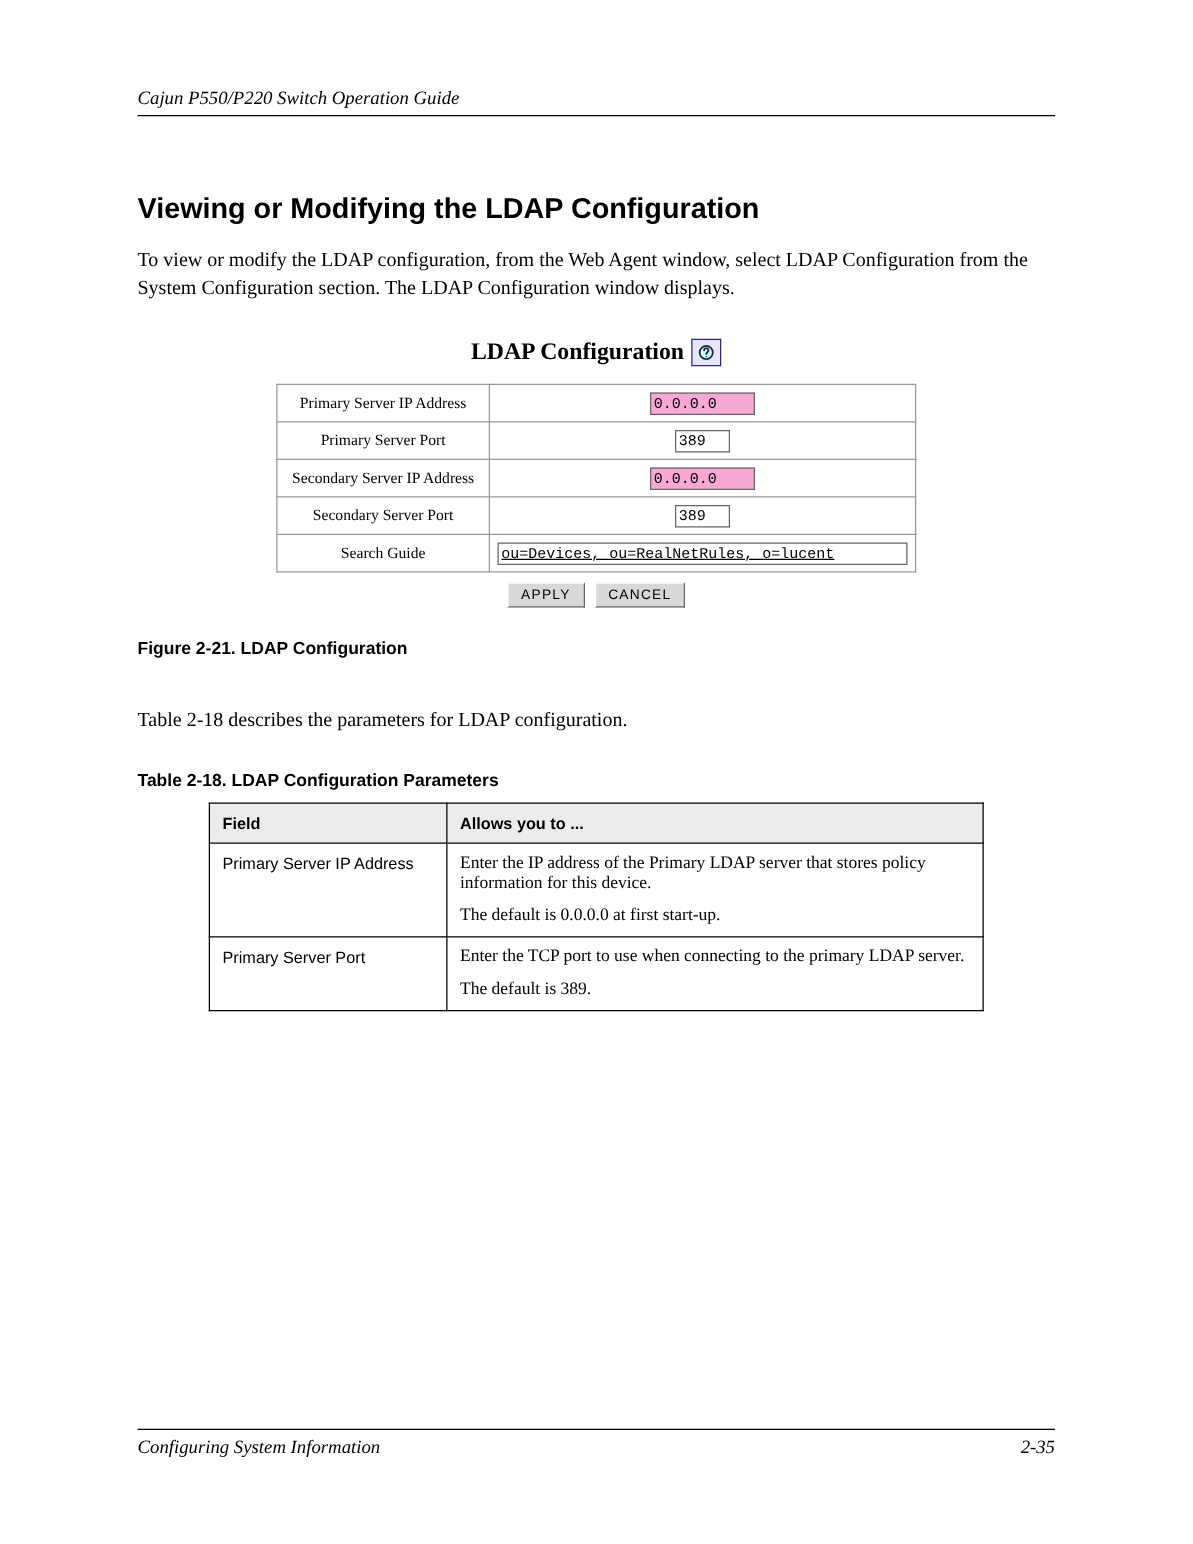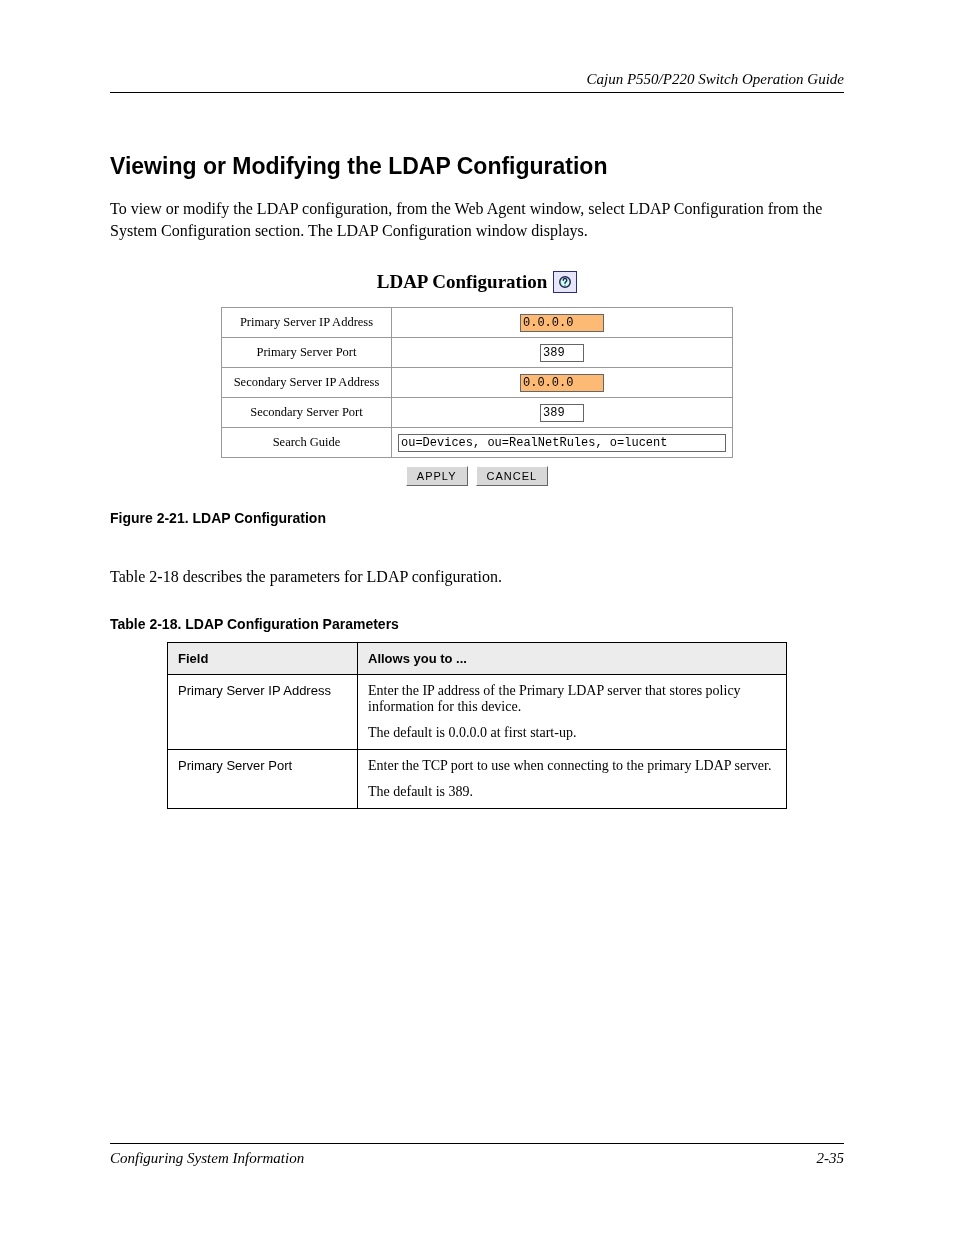--- a/index.html
+++ b/index.html
@@ -13,21 +13,21 @@
   }
   .page {
     padding: 55px 110px 0 110px;
   }
   .header-area {
     border-bottom: 1.5px solid #000;
     padding-bottom: 4px;
     margin-bottom: 7px;
     min-height: 38px;
     display: flex;
-    justify-content: flex-end;
+    justify-content: flex-start;
     align-items: flex-end;
     font-style: italic;
     font-size: 15px;
   }
   .section-heading {
     font-family: Arial, Helvetica, sans-serif;
     font-weight: bold;
     font-size: 23px;
     margin-top: 60px;
     margin-bottom: 18px;
@@ -90,38 +90,39 @@
     width: 170px;
     white-space: nowrap;
     font-family: "Times New Roman", Times, serif;
   }
   .ldap-input-short {
     width: 84px;
     font-family: "Courier New", monospace;
     font-size: 12px;
     padding: 1px 2px;
     border: 1px solid #666;
-    background: #fdba74;
+    background: #f9a8d4;
   }
   .ldap-input-tiny {
     width: 44px;
     font-family: "Courier New", monospace;
     font-size: 12px;
     padding: 1px 2px;
     border: 1px solid #666;
     background: #fff;
   }
   .ldap-input-long {
     width: 100%;
     font-family: "Courier New", monospace;
     font-size: 12px;
     padding: 1px 2px;
     border: 1px solid #666;
     background: #fff;
     text-align: left;
+    text-decoration: underline;
   }
   .btn-row {
     text-align: center;
     margin-top: 8px;
   }
   .btn {
     display: inline-block;
     background: #d8d8d8;
     border-top: 1px solid #fff;
     border-left: 1px solid #fff;

